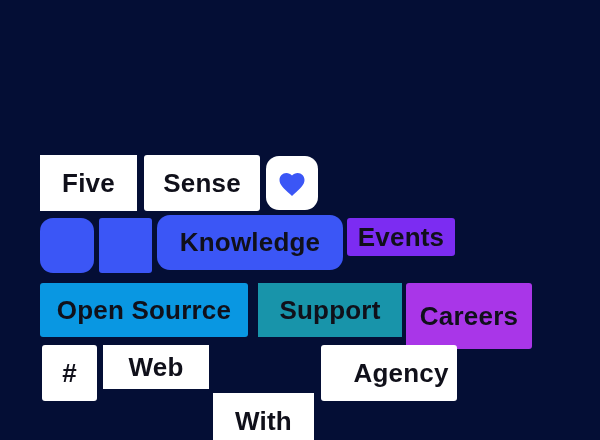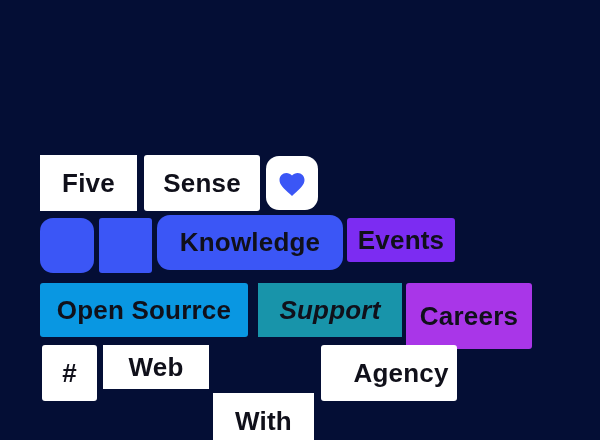--- a/index.html
+++ b/index.html
@@ -41,25 +41,25 @@
 
   
   .p-five   { left: 40px;  top: 155px; width: 97px;  height: 56px; }
   .p-sense  { left: 144px; top: 155px; width: 116px; height: 56px; }
   .p-heart  { left: 266px; top: 156px; width: 52px;  height: 54px; }
 
   
   .p-sq1       { left: 40px;  top: 218px; width: 54px;  height: 55px; }
   .p-sq2       { left: 99px;  top: 218px; width: 53px;  height: 55px; }
   .p-knowledge { left: 157px; top: 215px; width: 186px; height: 55px; }
-  .p-events    { left: 347px; top: 218px; width: 108px; height: 44px; }
+  .p-events    { left: 347px; top: 218px; width: 108px; height: 38px; }
 
   
   .p-opensource { left: 40px;  top: 283px; width: 208px; height: 54px; }
-  .p-support    { left: 258px; top: 283px; width: 144px; height: 54px; font-style: italic; }
+  .p-support    { left: 258px; top: 283px; width: 144px; height: 54px; }
   .p-careers    { left: 406px; top: 283px; width: 126px; height: 66px; }
 
   
   .p-hash   { left: 42px;  top: 345px; width: 55px;  height: 56px; }
   .p-web    { left: 103px; top: 345px; width: 106px; height: 44px; }
   .p-with   { left: 213px; top: 345px; width: 101px; height: 56px; margin-top: 48px; }
   .p-agency { left: 321px; top: 345px; width: 136px; height: 56px; padding-left: 24px; }
 
   .heart-svg { width: 30px; height: 28px; display: block; }
 </style>

